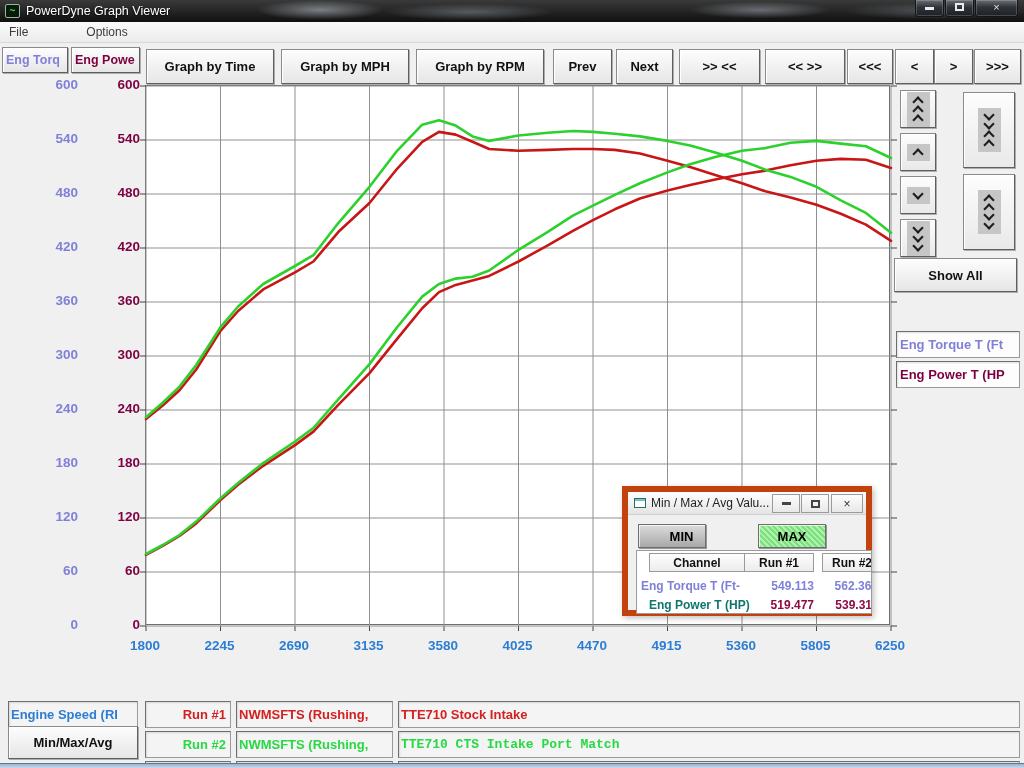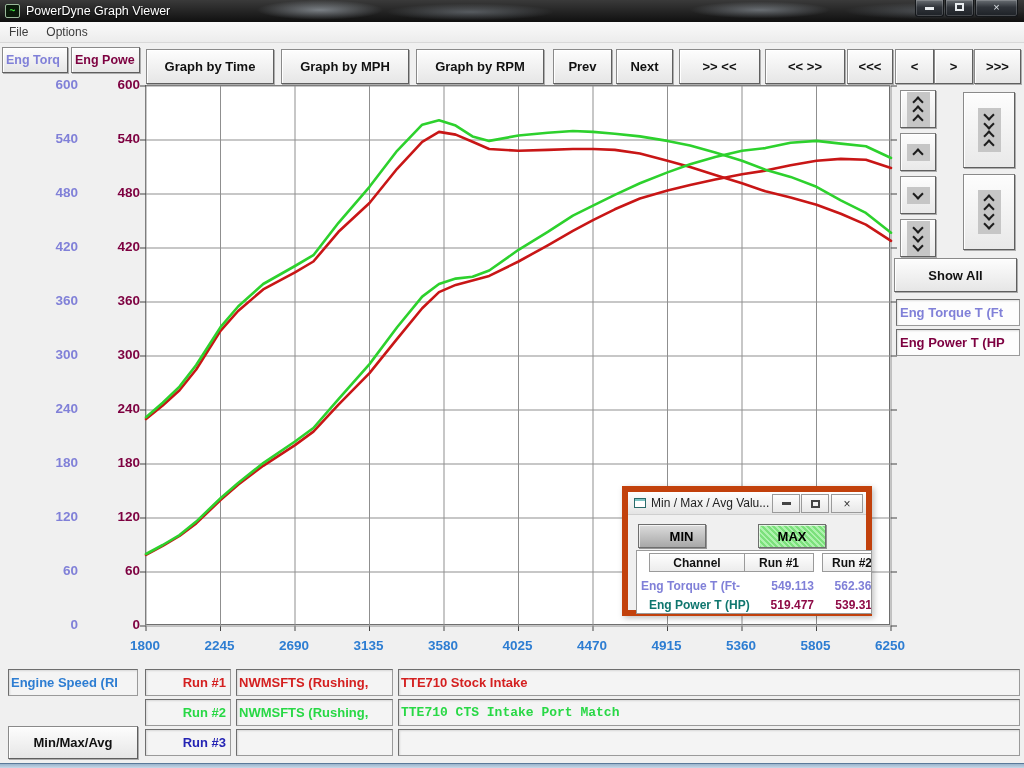--- a/index.html
+++ b/index.html
@@ -22,21 +22,21 @@
   .win-controls { position:absolute; right:6px; top:0; display:flex; }
   .win-btn { width:29px; height:17px; margin-left:1px; background:linear-gradient(#6a6f74,#30343a 45%,#1d2126);
     border:1px solid #14171a; border-top:none; border-radius:0 0 3px 3px; color:#dfe4e8;
     font-size:11px; line-height:15px; text-align:center; box-shadow:inset 0 0 0 1px rgba(255,255,255,.18); }
   .win-btn.close { width:43px; }
   .glyph-min { display:inline-block; width:9px; height:3px; background:#e8ecef; margin-bottom:1px; }
   .glyph-max { display:inline-block; width:9px; height:8px; border:2px solid #e8ecef; margin-top:3px; }
 
   .menubar { position:absolute; left:0; top:22px; width:1024px; height:21px;
     background:linear-gradient(#fafafa,#ececec); border-bottom:1px solid #d8d8d8;
-    display:flex; align-items:center; }
+    display:flex; align-items:center;gap:40px; }
   .menu-item { font-size:12px; color:#3c3c3c; padding:2px 9px; }
 
   
   .btn { position:absolute; background:linear-gradient(#fdfdfd,#e6e6e6);
     border:1px solid #8a8a8a; border-right-color:#5f5f5f; border-bottom-color:#5f5f5f;
     box-shadow:inset 1px 1px 0 #fff, 1px 1px 0 rgba(90,90,90,.45);
     font-weight:bold; font-size:13px; color:#111; text-align:center;
     display:flex; align-items:center; justify-content:center; overflow:hidden; white-space:nowrap; }
   .btn.small-label { font-size:12.5px; justify-content:flex-start; padding-left:3px; }
 
@@ -58,21 +58,21 @@
     border:1px solid #8a8a8a; border-right-color:#5f5f5f; border-bottom-color:#5f5f5f;
     box-shadow:inset 1px 1px 0 #fff, 1px 1px 0 rgba(90,90,90,.45);
     display:flex; align-items:center; justify-content:center; }
   .chev { display:block; width:11px; height:7px; position:relative; margin:2px auto; }
   .chev::before { content:""; position:absolute; left:1px; top:1px; width:6px; height:6px;
     border-left:2px solid #1c1c1c; border-top:2px solid #1c1c1c; transform:rotate(45deg); }
   .chev.down::before { transform:rotate(225deg); top:-2px; }
   .field { position:absolute; background:#f4f4f4; border:1px solid #9a9a9a;
     border-top-color:#6e6e6e; border-left-color:#6e6e6e;
     box-shadow:inset 1px 1px 2px rgba(0,0,0,.12);
-    font-weight:bold; overflow:hidden; white-space:nowrap; display:flex; align-items:center; }
+    font-weight:bold; overflow:hidden; white-space:nowrap; display:flex; align-items:center;margin-top:32px; }
   .legend-field { background:#fdfdfd; font-size:13px; padding-left:3px; }
 
   
   .mm-window { position:absolute; left:622px; top:486px; width:250px; height:130px;
     background:#f0f0f0; border:6px solid #c2410c; box-shadow:2px 2px 6px rgba(0,0,0,.25); }
   .mm-titlebar { height:23px; background:linear-gradient(#ffffff,#e4e4e4); border-bottom:1px solid #cfcfcf;
     display:flex; align-items:center; position:relative; }
   .mm-title { font-size:12px; color:#222; }
   .form-icon { width:12px; height:10px; margin:0 5px 0 6px; background:#fff; border:1px solid #2a6a6a;
     box-shadow:inset 0 2px 0 #7ac2c2; }

